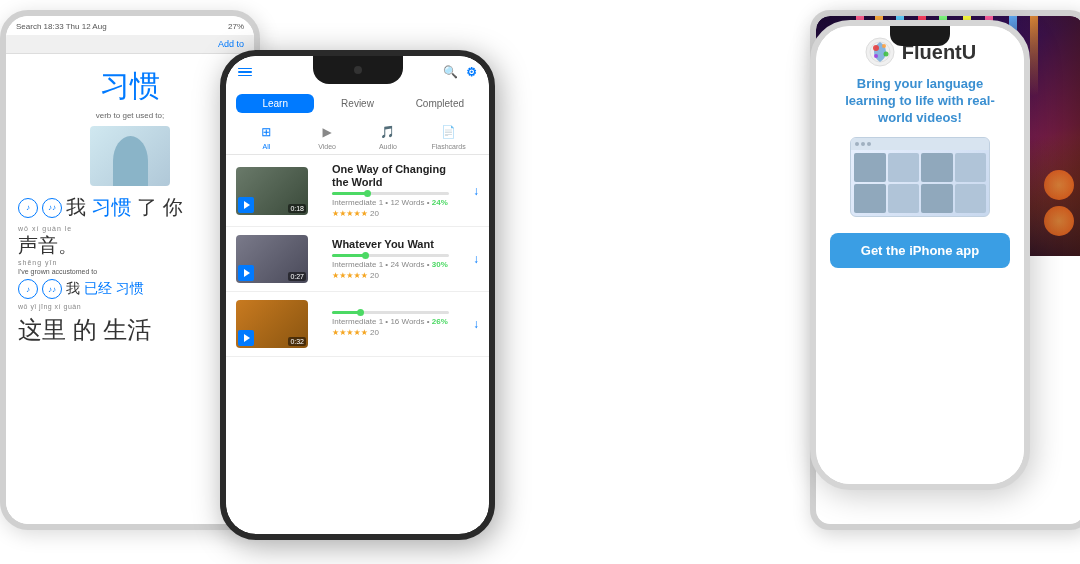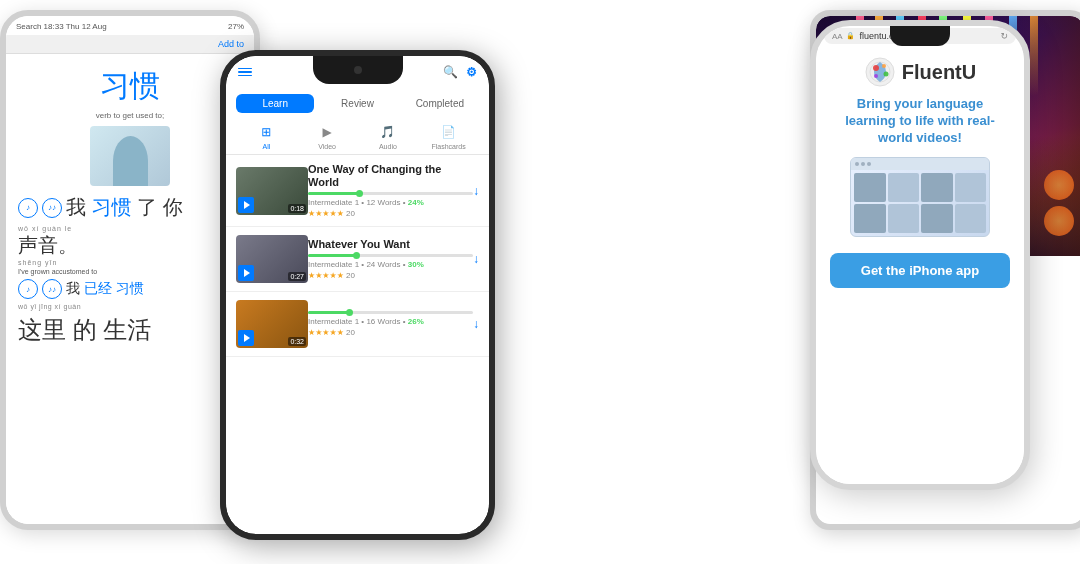--- a/index.html
+++ b/index.html
@@ -290,21 +290,21 @@
     .phone-cat-item.active .phone-cat-label {
       color: #007aff;
     }
 
     
     .video-card {
       display: flex;
       align-items: center;
       padding: 8px 10px;
       border-bottom: 1px solid #eee;
-      gap: 0;
+      gap: 24px;
     }
 
     .video-thumb {
       width: 72px;
       height: 48px;
       border-radius: 4px;
       position: relative;
       overflow: hidden;
       flex-shrink: 0;
     }
@@ -887,28 +887,20 @@
         </div>
         <div class="video-cloud">↓</div>
       </div>
     </div>
   </div>
 
   <div class="phone-right">
     <div class="phone-right-notch"></div>
     <div class="phone-right-inner">
 
-      <div class="phone-right-addressbar">
-        <div class="address-left">
-          <span style="font-size:8px;color:#888;">AA</span>
-          <span style="font-size:7px;">🔒</span>
-          <span class="address-url">fluentu.com</span>
-        </div>
-        <span style="font-size:9px;color:#888;">↻</span>
-      </div>
 
       <div class="phone-right-content">
         <div class="fluent-logo-row">
 
           <svg class="fluent-logo-icon" viewBox="0 0 32 32" xmlns="http://www.w3.org/2000/svg">
             <circle cx="16" cy="16" r="14" fill="#f0f0f0" stroke="#ddd" stroke-width="1"></circle>
             <circle cx="16" cy="16" r="10" fill="none" stroke="#e0e0e0" stroke-width="1"></circle>
             <path d="M16 6 Q22 10 22 16 Q22 22 16 26 Q10 22 10 16 Q10 10 16 6Z" fill="#5b9bd5" opacity="0.7"></path>
             <circle cx="12" cy="12" r="3" fill="#e84040" opacity="0.9"></circle>
             <circle cx="20" cy="10" r="2" fill="#ffa040" opacity="0.9"></circle>

